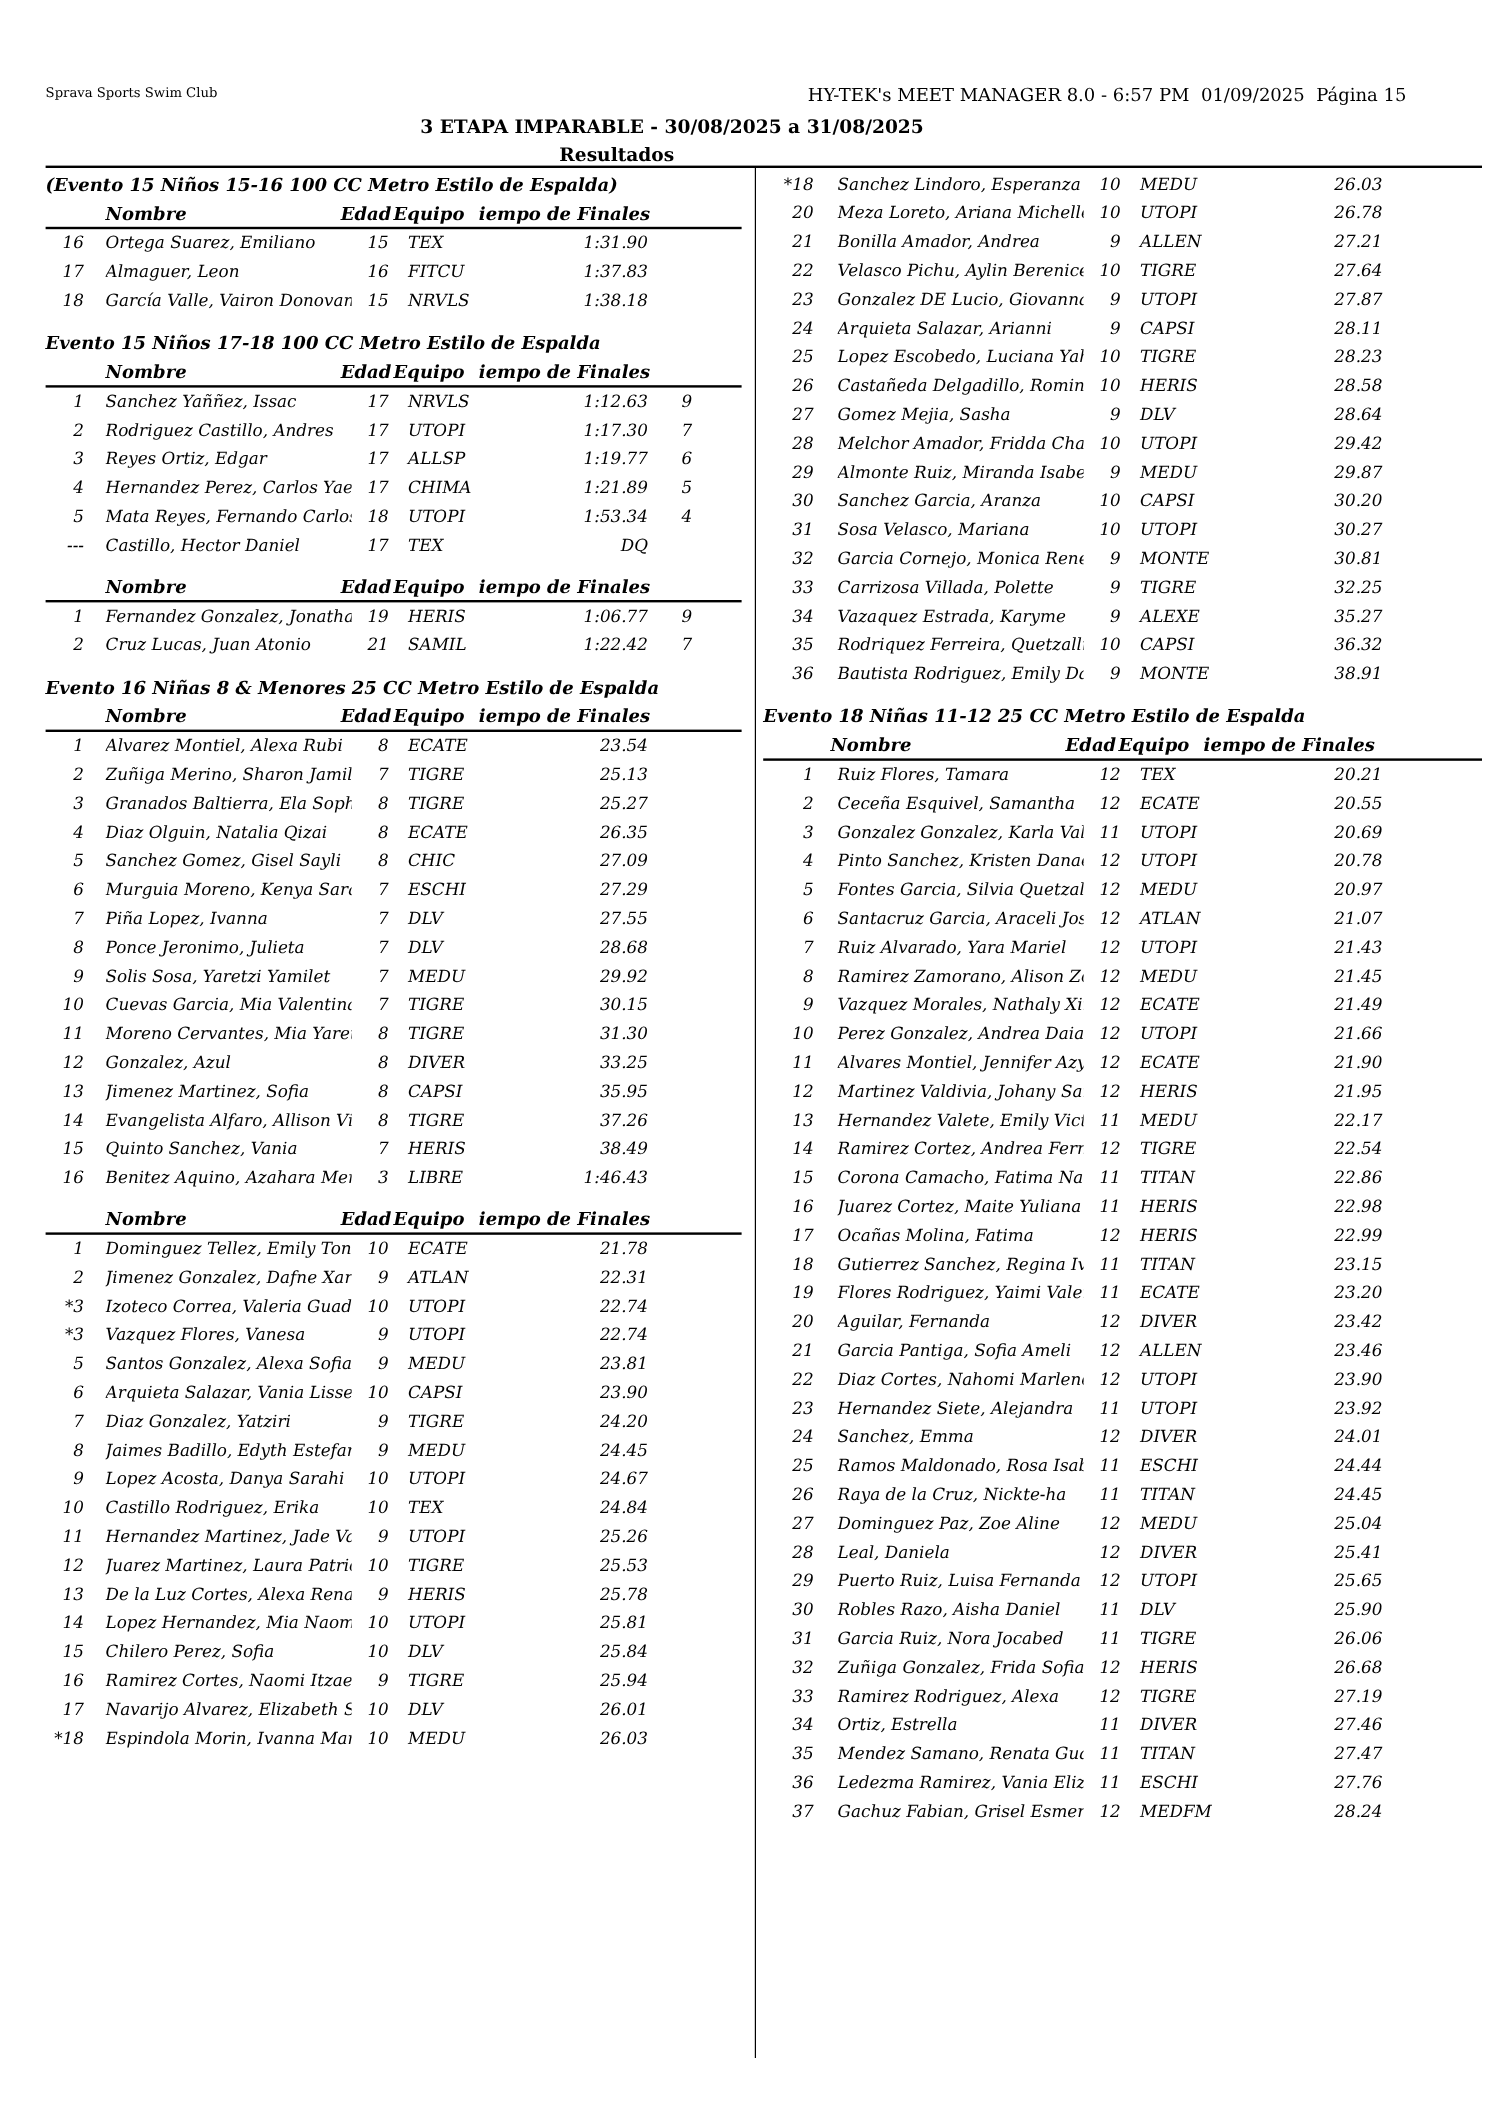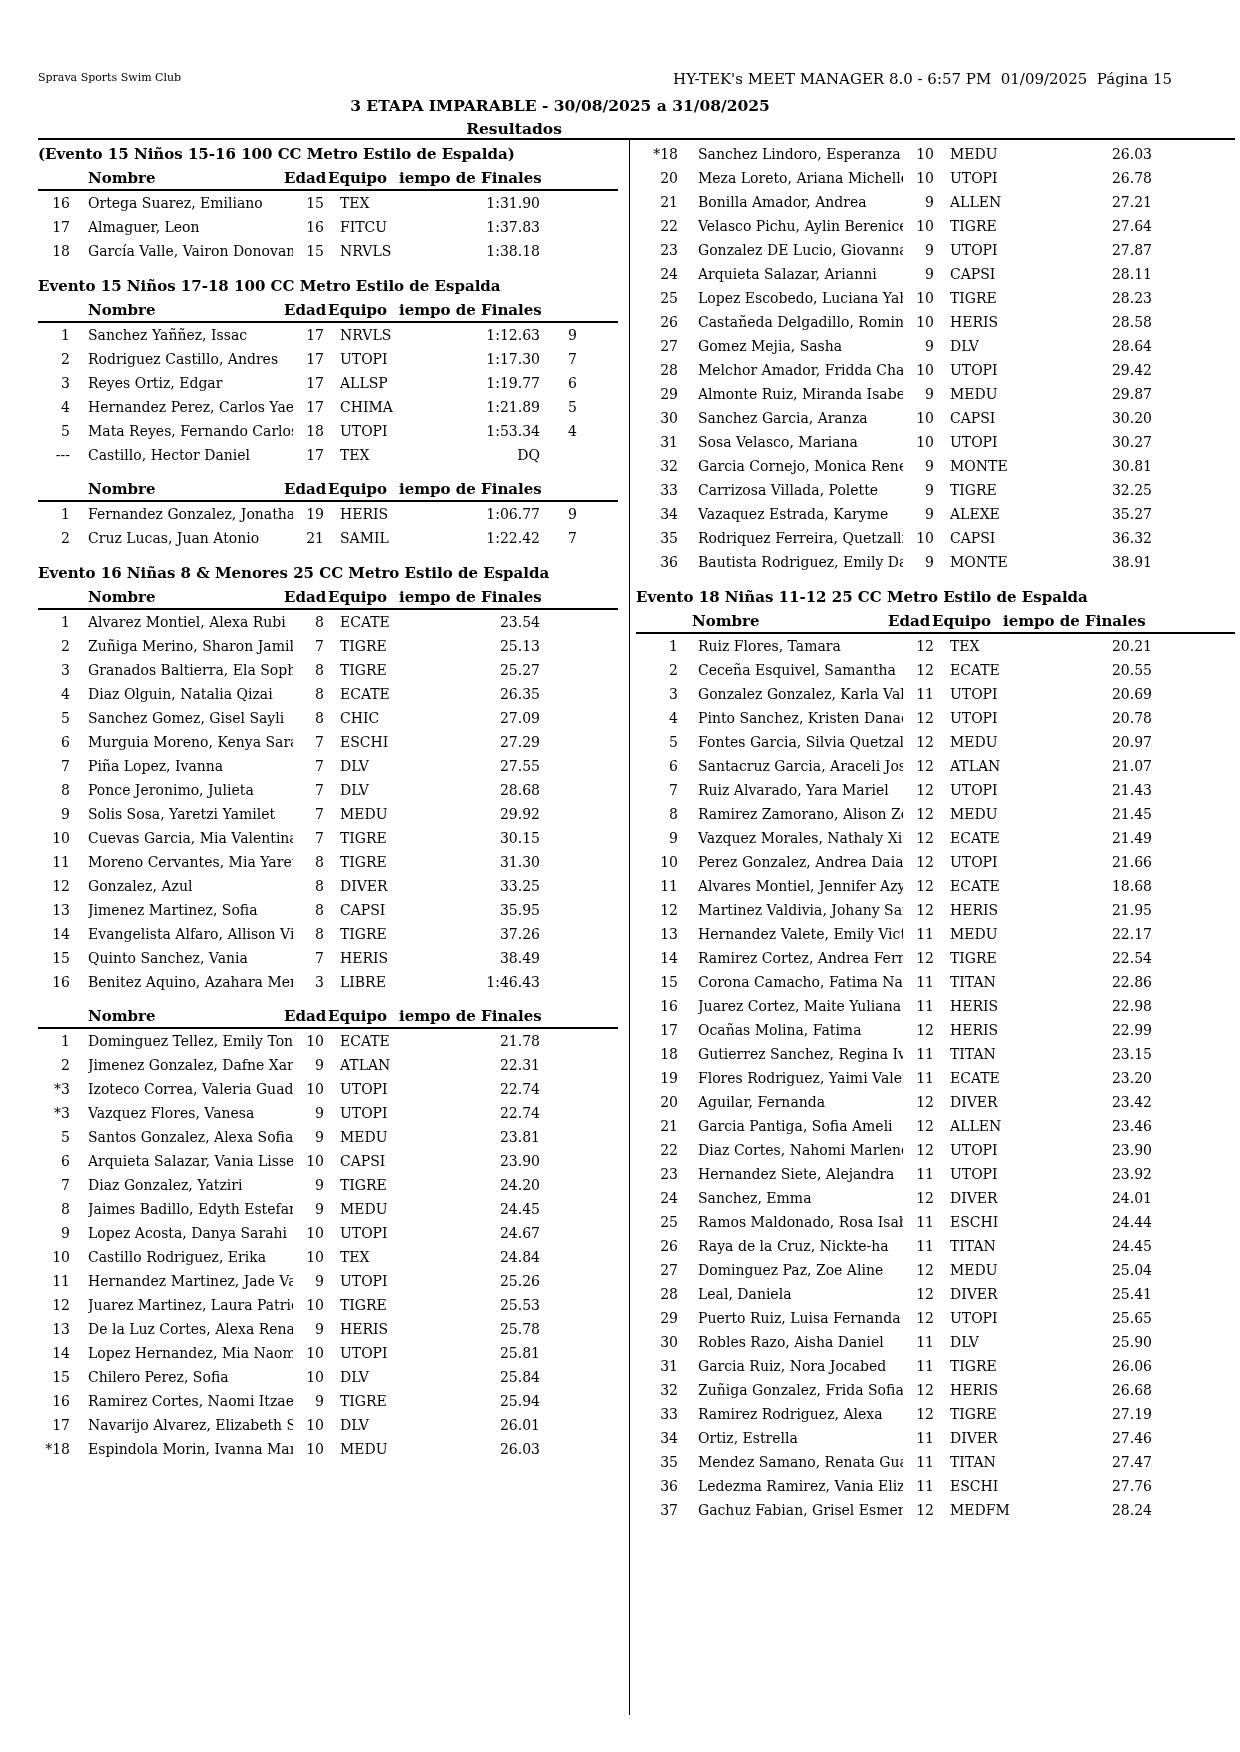--- a/index.html
+++ b/index.html
@@ -7,21 +7,21 @@
          font-family: "DejaVu Serif", "Liberation Serif", serif; color: #000; }
   .hdr-left { position: absolute; left: 38px; top: 59px; font-size: 11px; margin-top: 12px; }
   .hdr-right { position: absolute; right: 68px; top: 70px; font-size: 15px; white-space: pre; }
   .meet-title { position: absolute; left: 0; width: 1120px; top: 96px; text-align: center; font-size: 15.5px; font-weight: bold; }
   .results-title { position: absolute; left: 0; width: 1028px; top: 119px; text-align: center; font-size: 15.5px; font-weight: bold; }
   .top-rule { position: absolute; left: 38px; width: 1197px; top: 138px; height: 2px; background: #000; }
   .divider { position: absolute; left: 629px; top: 139px; width: 1px; height: 1576px; background: #000; }
   .col { position: absolute; top: 142px; }
   .col.left { left: 38px; width: 580px; }
   .col.right { left: 642px; width: 593px; top: 142px; }
-  .event { margin-bottom: 11px; }
+  .event { margin-bottom: 11px; font-style: italic; }
   .ev-title { font-weight: bold; font-size: 15px; height: 25px; line-height: 25px; white-space: nowrap; }
   .col-head { position: relative; height: 22px; border-bottom: 2px solid #000; font-weight: bold; font-size: 15px; }
   .col-head span { position: absolute; top: 2px; white-space: nowrap; }
   .row { position: relative; height: 24px; font-size: 14px; }
   .row span { position: absolute; top: 4px; white-space: nowrap; }
   .c-place { width: 32px; text-align: right; left: 0; }
   .c-name { left: 50px; width: 205px; overflow: hidden; }
   .c-age { width: 28px; text-align: right; left: 258px; }
   .c-team { left: 302px; }
   .c-time { width: 90px; text-align: right; left: 412px; }
@@ -706,21 +706,21 @@
     <span class="c-age">12</span>
     <span class="c-team">UTOPI</span>
     <span class="c-time">21.66</span>
     <span class="c-pts"></span>
   </div>
         <div class="row">
     <span class="c-place">11</span>
     <span class="c-name">Alvares Montiel, Jennifer Azya</span>
     <span class="c-age">12</span>
     <span class="c-team">ECATE</span>
-    <span class="c-time">18.68</span>
+    <span class="c-time">21.90</span>
     <span class="c-pts"></span>
   </div>
         <div class="row">
     <span class="c-place">12</span>
     <span class="c-name">Martinez Valdivia, Johany Sar</span>
     <span class="c-age">12</span>
     <span class="c-team">HERIS</span>
     <span class="c-time">21.95</span>
     <span class="c-pts"></span>
   </div>

